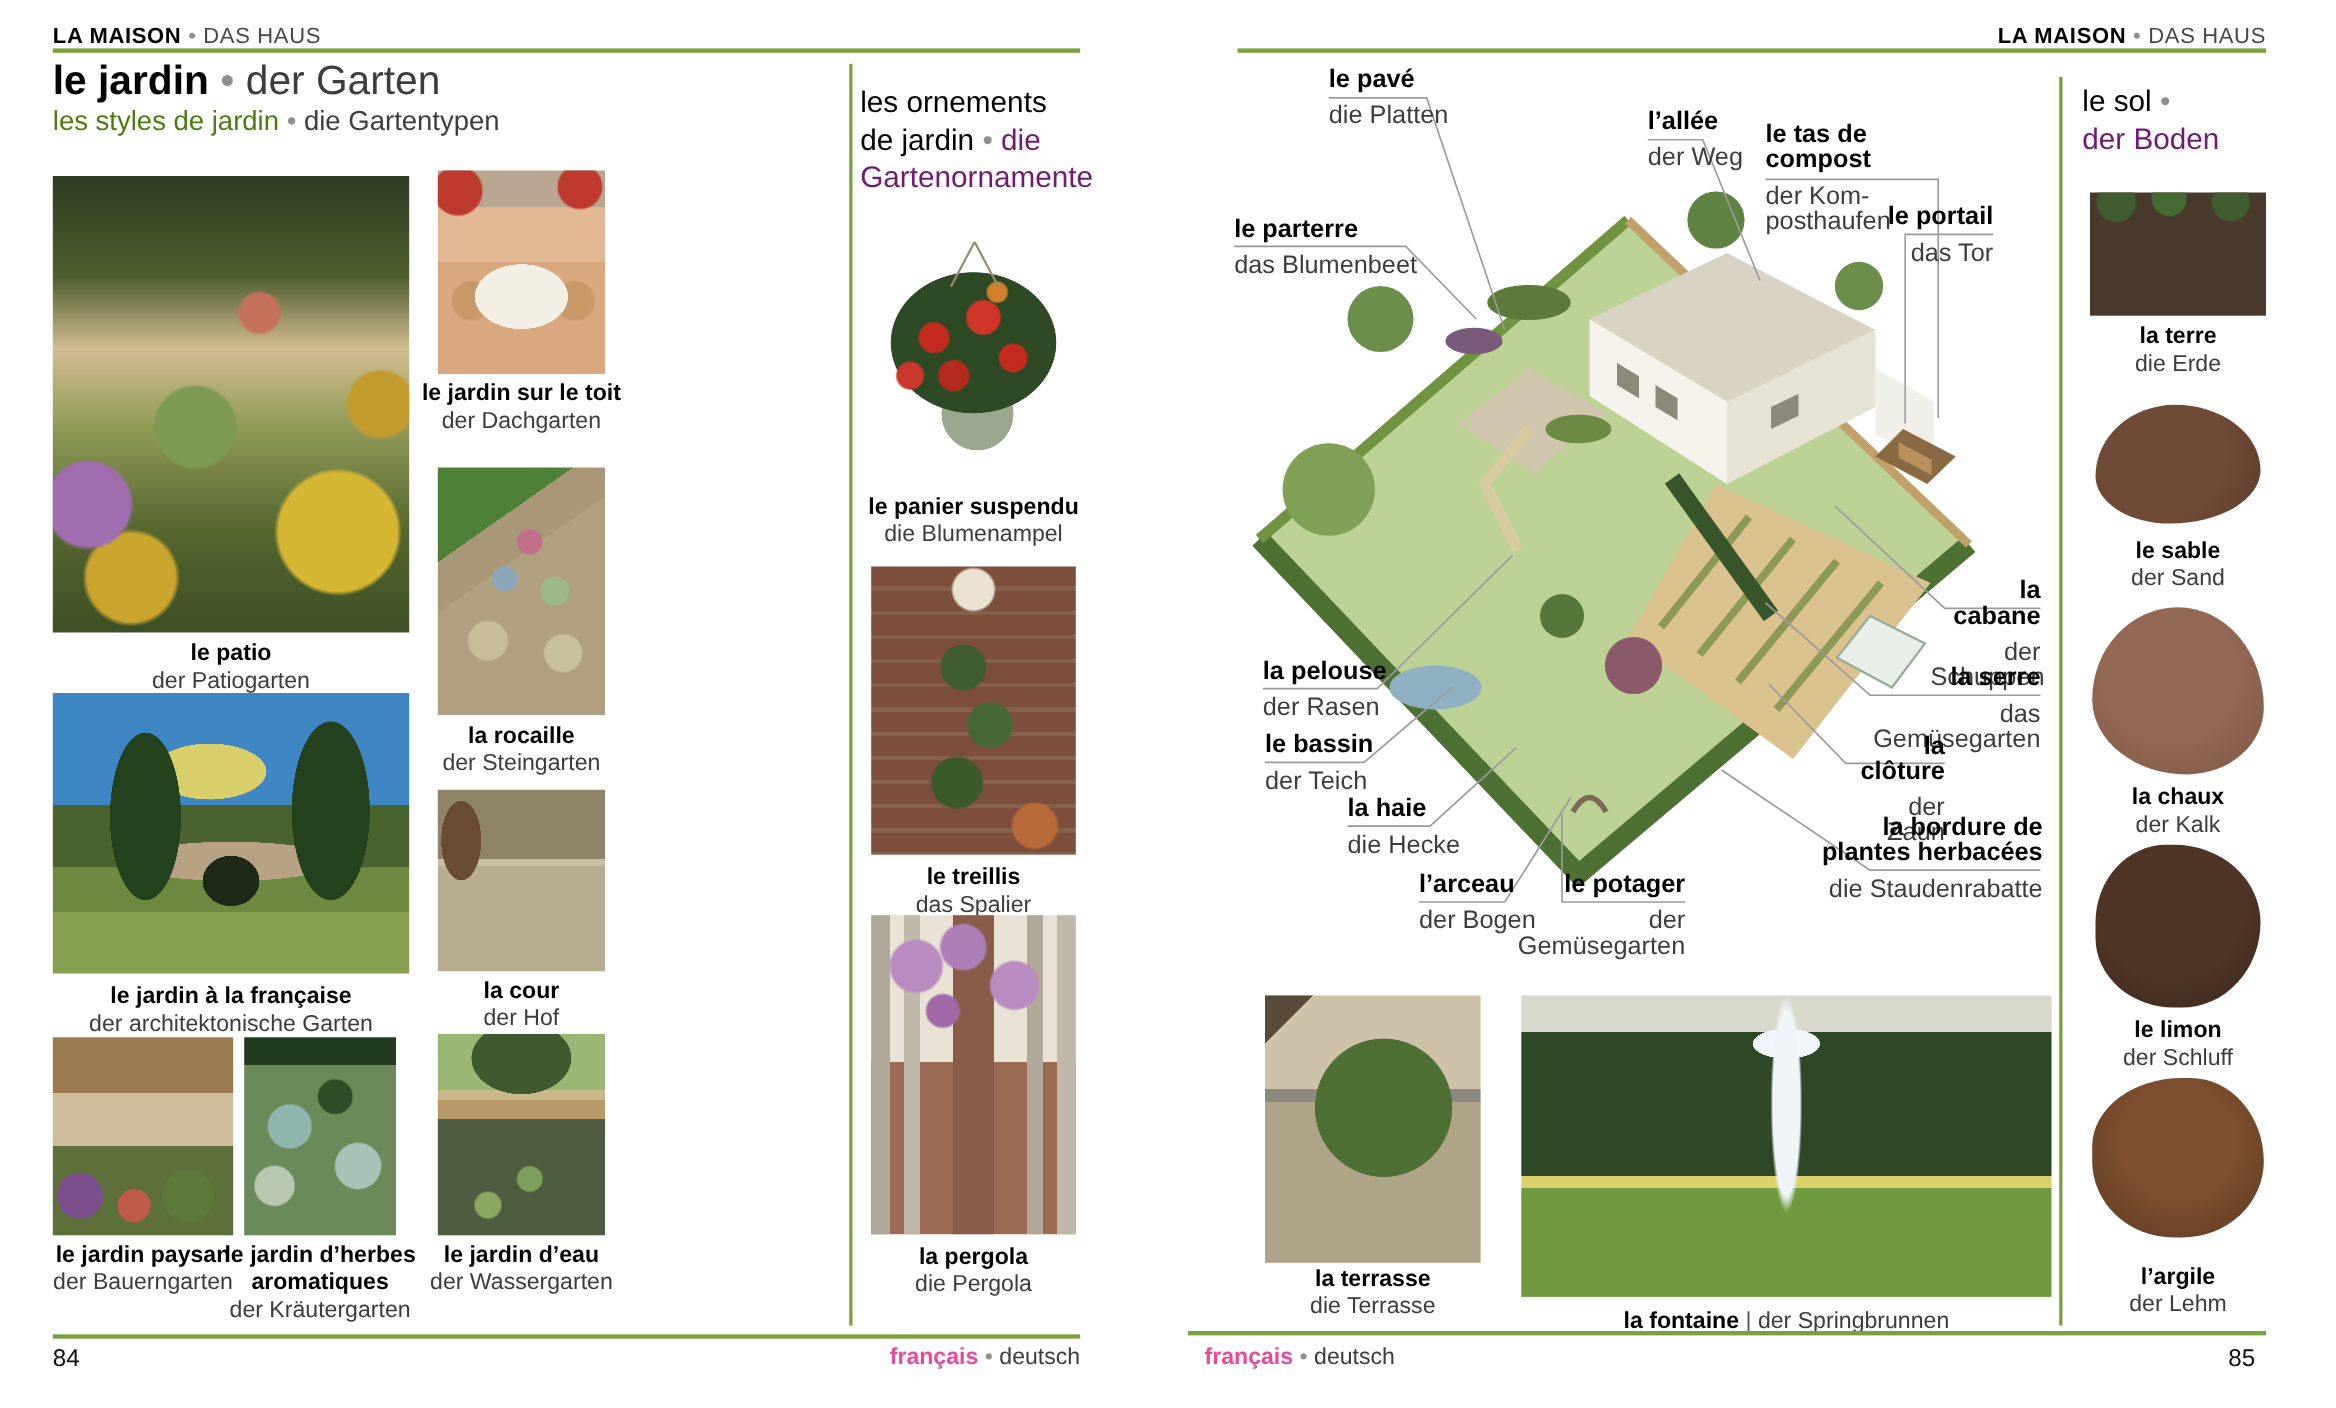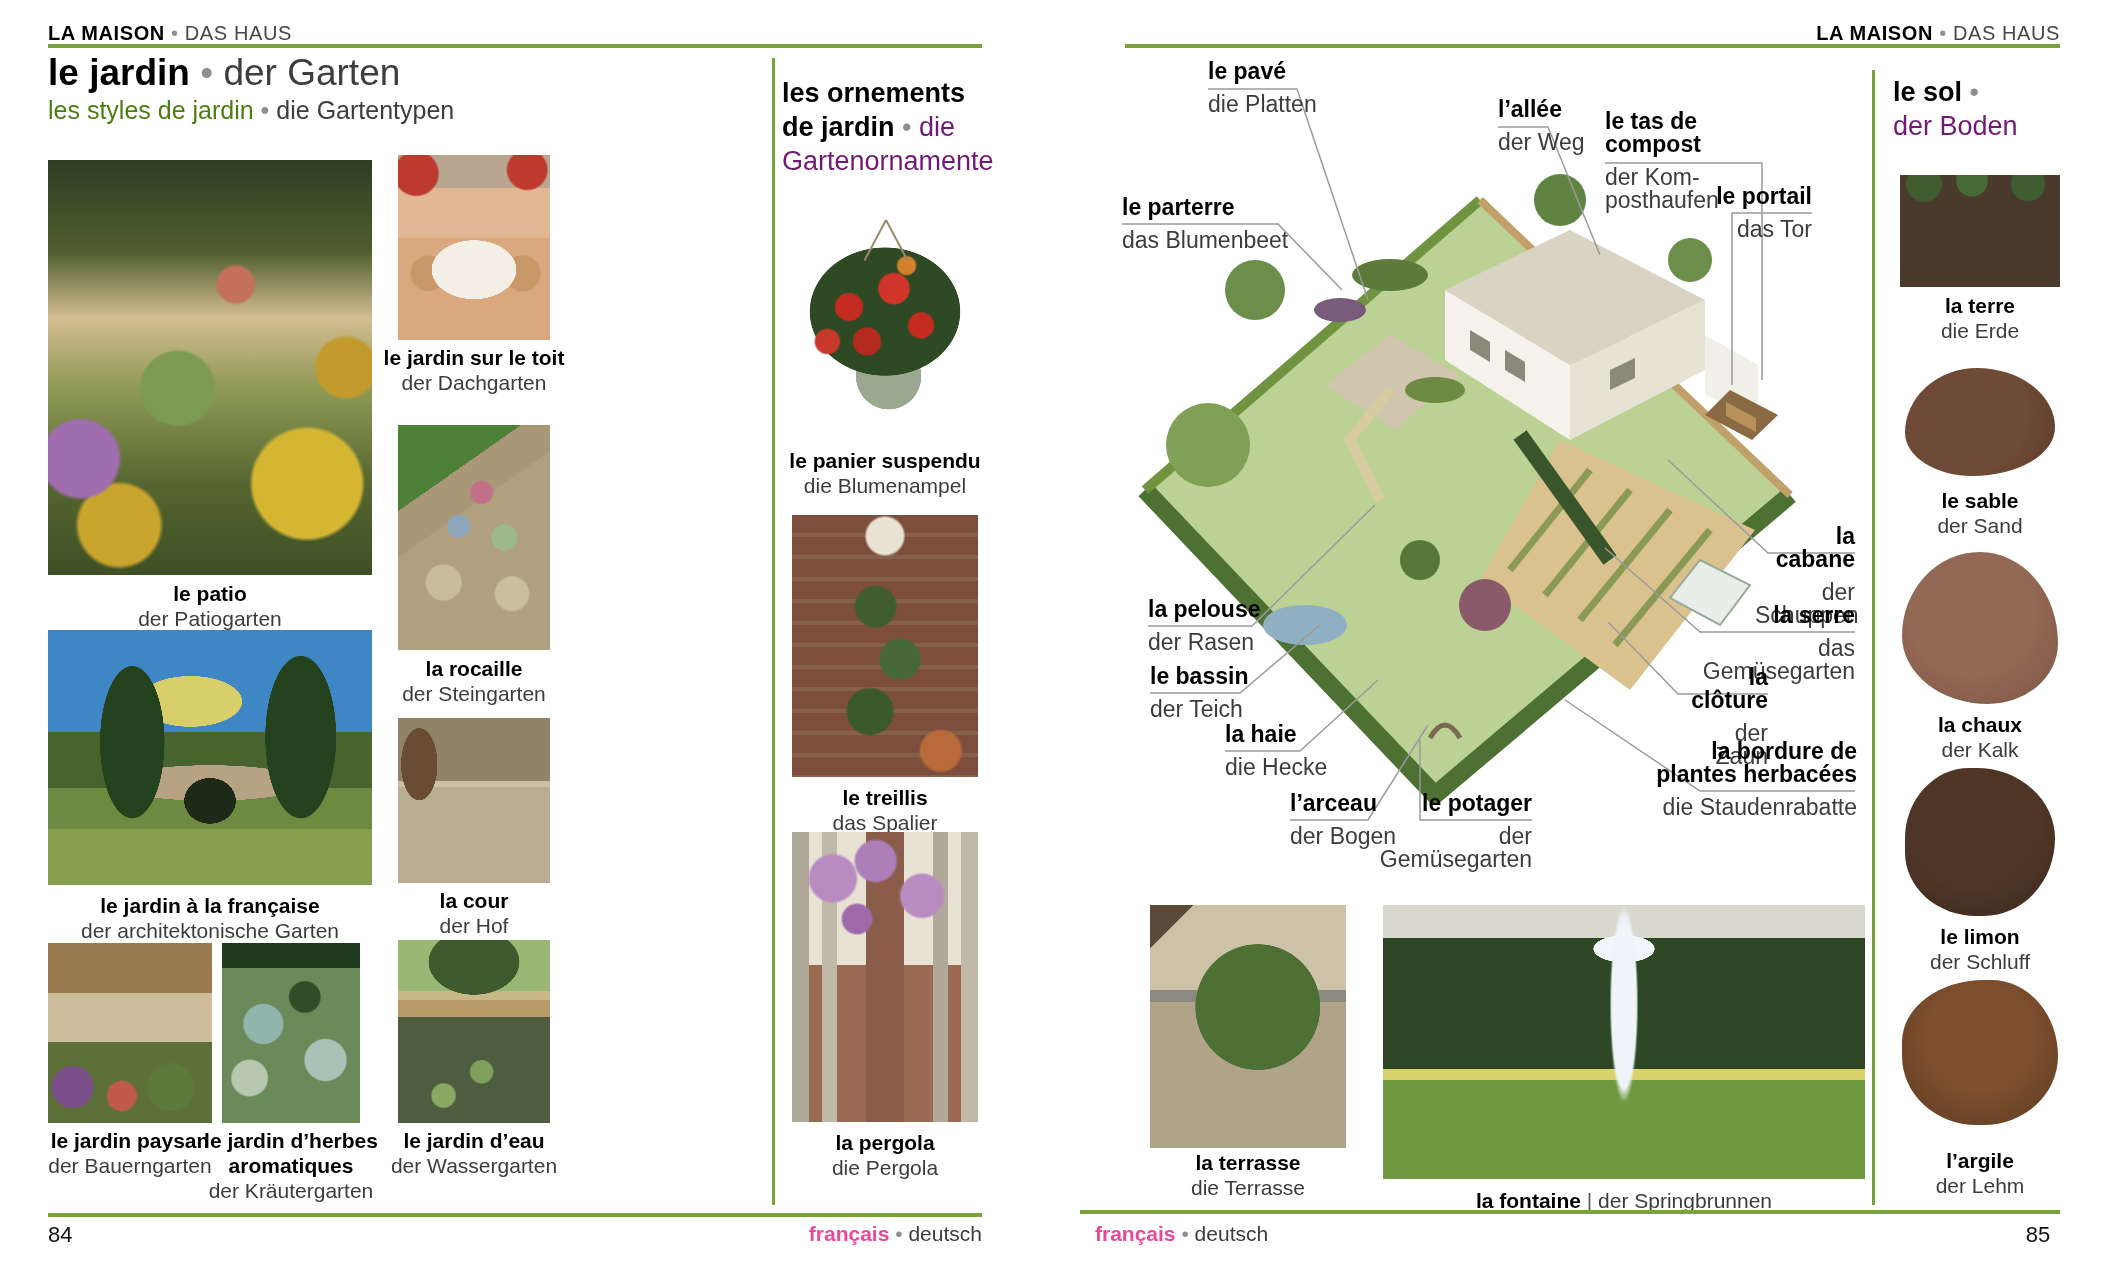--- a/index.html
+++ b/index.html
@@ -12,21 +12,21 @@
   .hdr{position:absolute;font-size:20px;letter-spacing:.6px;white-space:nowrap}
   .hdr .fr{font-weight:700;color:#000}
   .hdr .de{color:#474747}
   .pgtitle{position:absolute;font-size:37px;white-space:nowrap}
   .pgtitle .fr{font-weight:700;color:#000}
   .pgtitle .de{color:#3d3d3d}
   .subtitle{position:absolute;font-size:25px;white-space:nowrap}
   .subtitle .fr{font-weight:400;color:#4d7c0f}
   .subtitle .de{color:#3d3d3d}
   .coltitle{position:absolute;font-size:27px;line-height:34px}
-  .coltitle .fr{font-weight:700;color:#000}
+  .coltitle .fr{font-weight:400;color:#000}
   .coltitle .de{color:#701a75}
   .cap{position:absolute;text-align:center;font-size:21px;line-height:25px}
   .cap .fr{display:block;font-weight:700;color:#000}
   .cap .de{display:block;color:#3c3c3c}
   .lbl{position:absolute;font-size:23px;line-height:23px}
   .lbl .fr{display:block;font-weight:700;color:#000;margin-bottom:10px}
   .lbl .de{display:block;color:#3c3c3c}
   .lbl.r{text-align:right}
   .ftr{position:absolute;font-size:21px;white-space:nowrap}
   .ftr .fr{font-weight:700;color:#ec4899}

